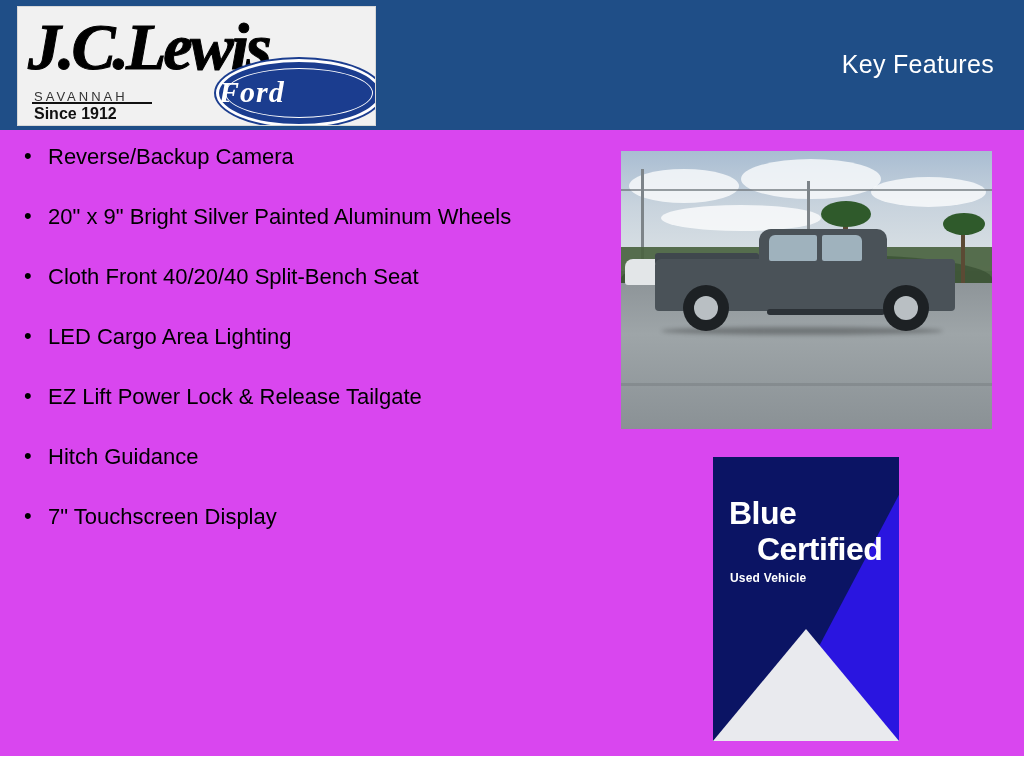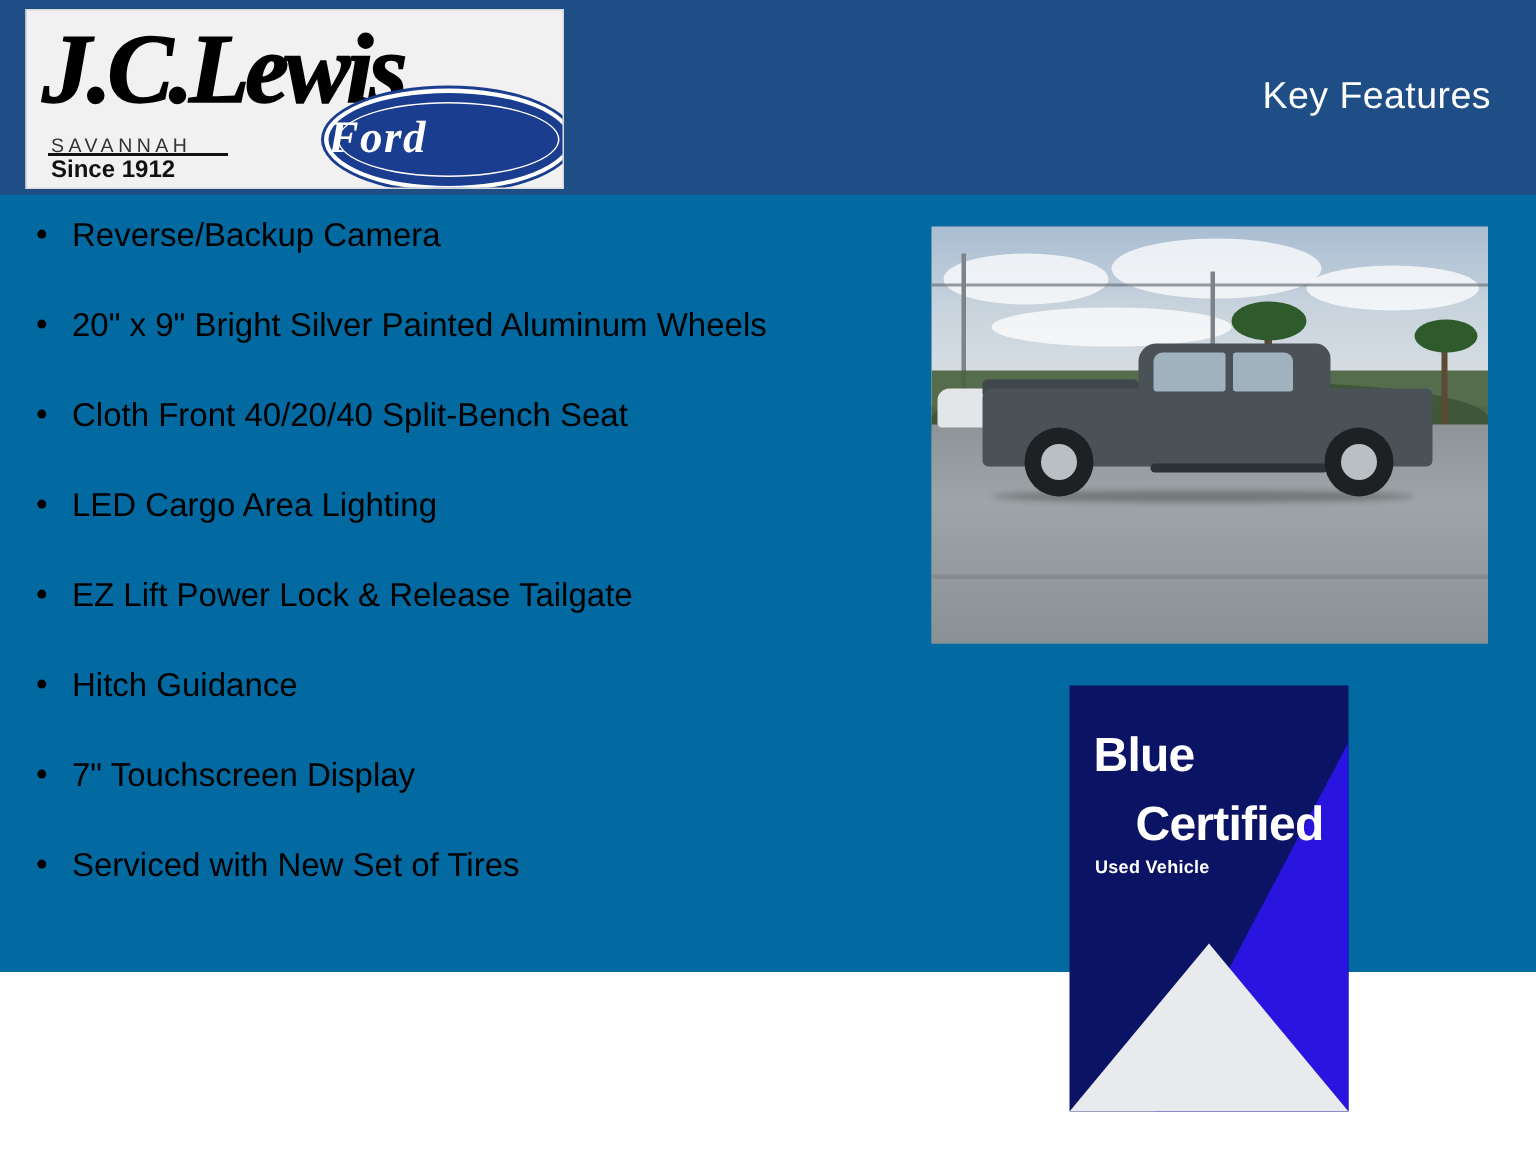--- a/index.html
+++ b/index.html
@@ -8,22 +8,22 @@
     width: 1024px;
     height: 768px;
     background: #ffffff;
     font-family: "Liberation Sans", sans-serif;
     overflow: hidden;
   }
 
   .page {
     position: relative;
     width: 1024px;
-    height: 648px;
-    background: #0369a1;
+    height: 756px;
+    background: #d946ef;
   }
 
   
   .header {
     position: absolute;
     top: 0;
     left: 0;
     width: 1024px;
     height: 130px;
     background: #1f4e87;
@@ -358,21 +358,21 @@
     bottom: 0;
     width: 0;
     height: 0;
     border-style: solid;
     border-width: 0 93px 112px 93px;
     border-color: transparent transparent #e9eaee transparent;
   }
   .badge-text-blue {
     position: absolute;
     left: 16px;
-    top: 28px;
+    top: 38px;
     color: #ffffff;
     font-size: 32px;
     font-weight: bold;
     letter-spacing: -0.5px;
   }
   .badge-text-cert {
     position: absolute;
     left: 16px;
     top: 74px;
     color: #ffffff;
@@ -413,21 +413,20 @@
   </div>
 
   <ul class="features">
     <li class="feature-item">Reverse/Backup Camera</li>
     <li class="feature-item">20" x 9" Bright Silver Painted Aluminum Wheels</li>
     <li class="feature-item">Cloth Front 40/20/40 Split-Bench Seat</li>
     <li class="feature-item">LED Cargo Area Lighting</li>
     <li class="feature-item">EZ Lift Power Lock &amp; Release Tailgate</li>
     <li class="feature-item">Hitch Guidance</li>
     <li class="feature-item">7" Touchscreen Display</li>
-    <li class="feature-item">Serviced with New Set of Tires</li>
   </ul>
 
   <div class="photo">
     <div class="sky"></div>
     <div class="cloud c1"></div>
     <div class="cloud c2"></div>
     <div class="cloud c3"></div>
     <div class="cloud c4"></div>
     <div class="wire"></div>
     <div class="pole1"></div>

